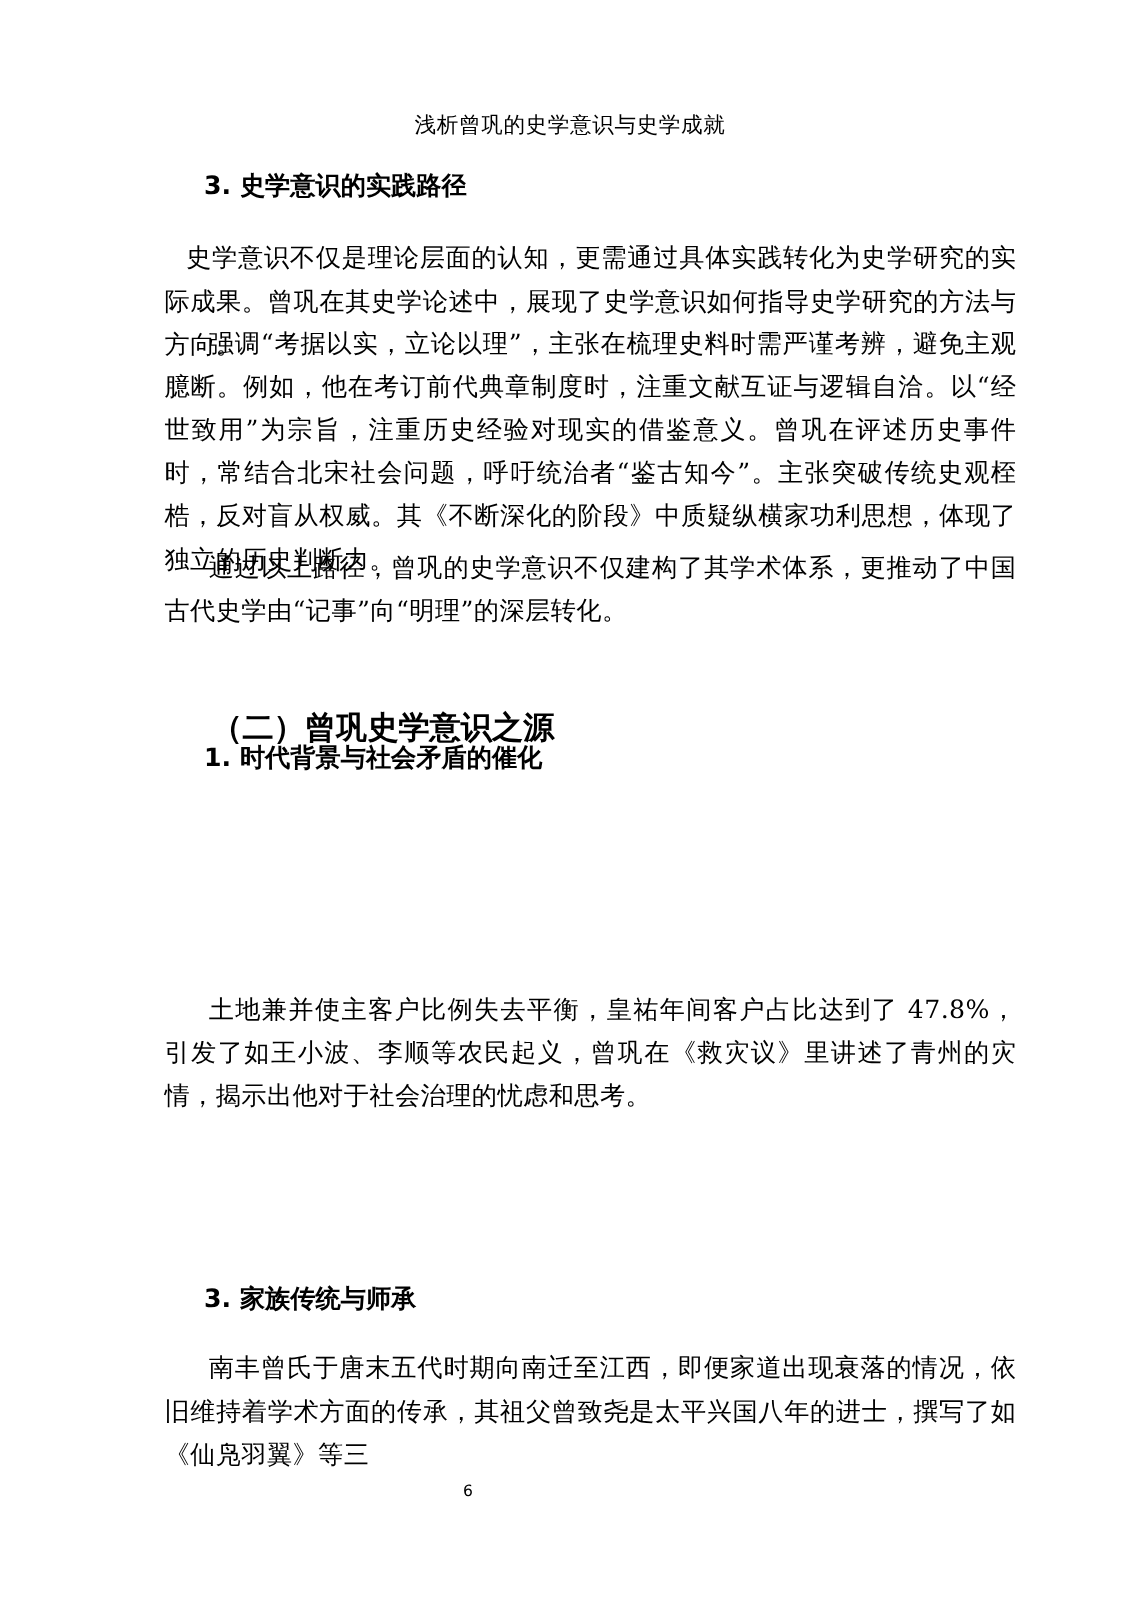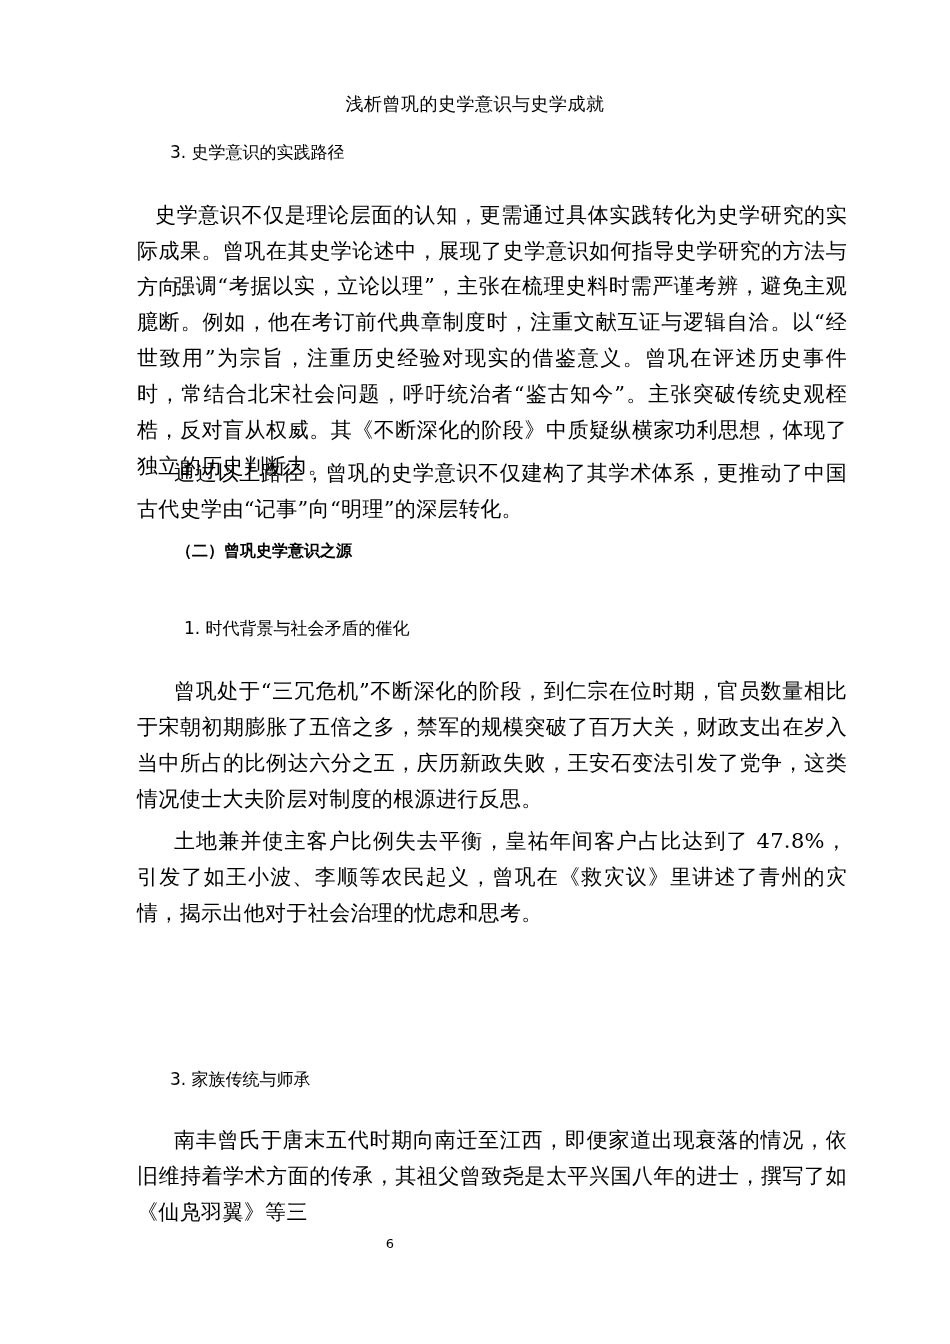--- a/index.html
+++ b/index.html
@@ -29,29 +29,30 @@
       font-size: 18px;
       letter-spacing: 0.5px;
     }
     .block {
       position: absolute;
       left: 137px;
       width: 710px;
     }
     .h3 {
       font-family: "DejaVu Sans", "Liberation Sans", sans-serif;
-      font-weight: normal;
-      font-size: 17px;
+      font-weight: bold;
+      font-size: 21px;
       left: 170px;
     }
     .h2 {
       font-family: "DejaVu Sans", "Liberation Sans", sans-serif;
       font-weight: bold;
-      font-size: 16px;
+      font-size: 26px;
       left: 176px;
+      margin-top: 48px;
     }
     .para {
       font-size: 21px;
       line-height: 36px;
       text-align: justify;
       text-align-last: left;
       letter-spacing: 0.35px;
       margin: 0;
     }
     .indent { text-indent: 37px; }
@@ -76,23 +77,22 @@
   <div class="block h3" style="top:141px;">3. 史学意识的实践路径</div>
 
   <p class="block para indent-small" style="top:197px;">史学意识不仅是理论层面的认知，更需通过具体实践转化为史学研究的实际成果。曾巩在其史学论述中，展现了史学意识如何指导史学研究的方法与方向。</p>
 
   <p class="block para indent" style="top:268px;">强调“考据以实，立论以理”，主张在梳理史料时需严谨考辨，避免主观臆断。例如，他在考订前代典章制度时，注重文献互证与逻辑自洽。以“经世致用”为宗旨，注重历史经验对现实的借鉴意义。曾巩在评述历史事件时，常结合北宋社会问题，呼吁统治者“鉴古知今”。主张突破传统史观桎梏，反对盲从权威。其《不断深化的阶段》中质疑纵横家功利思想，体现了独立的历史判断力。</p>
 
   <p class="block para indent" style="top:455px;">通过以上路径，曾巩的史学意识不仅建构了其学术体系，更推动了中国古代史学由“记事”向“明理”的深层转化。</p>
 
   <div class="block h2" style="top:541px;">（二）曾巩史学意识之源</div>
 
-  <div class="block h3" style="top:617px;margin-left:14px;">1. 时代背景与社会矛盾的催化</div>
+  <div class="block h3" style="top:617px;">1. 时代背景与社会矛盾的催化</div>
 
-  <p class="block para indent" style="top:673px;">曾巩处于“三冗危机”不断深化的阶段，到仁宗在位时期，官员数量相比于宋朝初期膨胀了五倍之多，禁军的规模突破了百万大关，财政支出在岁入当中所占的比例达六分之五，庆历新政失败，王安石变法引发了党争，这类情况使士大夫阶层对制度的根源进行反思。</p>
 
   <p class="block para indent" style="top:823px;">土地兼并使主客户比例失去平衡，皇祐年间客户占比达到了 47.8%，引发了如王小波、李顺等农民起义，曾巩在《救灾议》里讲述了青州的灾情，揭示出他对于社会治理的忧虑和思考。</p>
 
 
   <div class="block h3" style="top:1068px;">3. 家族传统与师承</div>
 
   <p class="block para indent" style="top:1122px;">南丰曾氏于唐末五代时期向南迁至江西，即便家道出现衰落的情况，依旧维持着学术方面的传承，其祖父曾致尧是太平兴国八年的进士，撰写了如《仙凫羽翼》等三</p>
 
   <div class="page-number">6</div>
 

